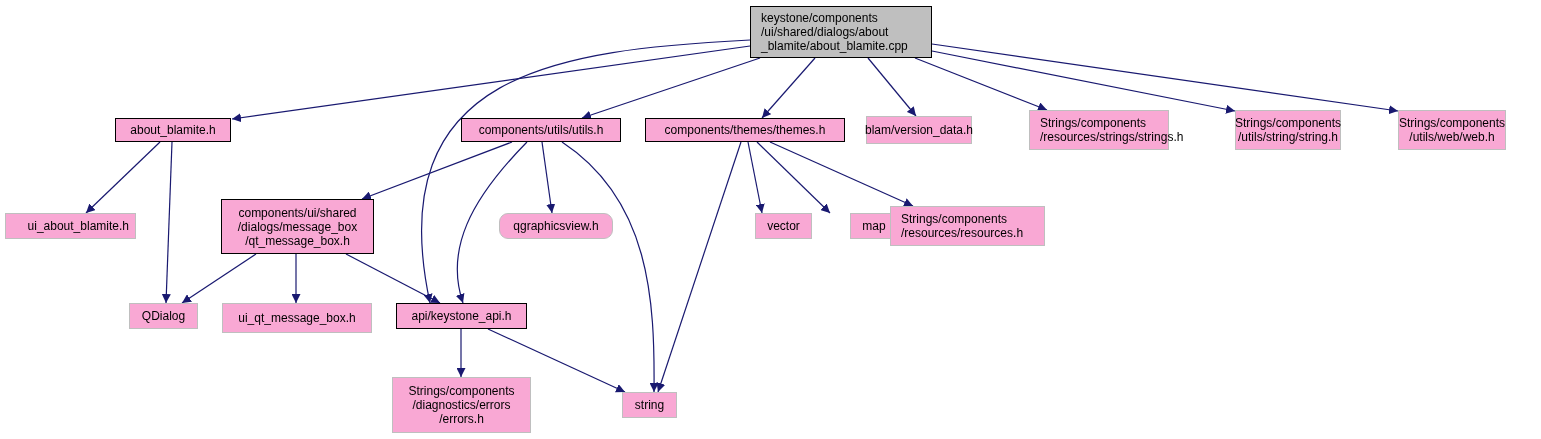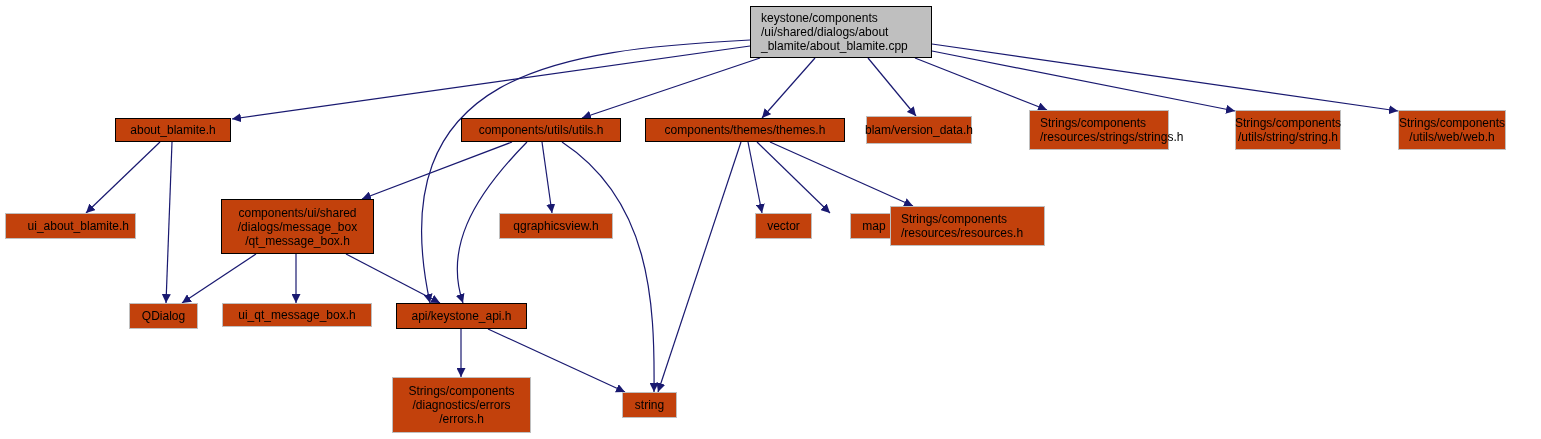--- a/index.html
+++ b/index.html
@@ -1,19 +1,19 @@
 <!DOCTYPE html>
 <html><head>
 <meta charset="utf-8">
 <style>
   html, body { margin: 0; padding: 0; background: #ffffff; }
   body { width: 1541px; height: 439px; position: relative; overflow: hidden;
          font-family: "Liberation Sans", sans-serif; }
   #graph { position: absolute; left: 0; top: 0; width: 1541px; height: 439px; }
-  .node { position: absolute; box-sizing: border-box; background: #c2410c;
+  .node { position: absolute; box-sizing: border-box; background: #f9a8d4;
           border: 1px solid #bfbfbf; font-size: 12px; line-height: 14px;
           color: #000000; display: flex; flex-direction: column;
           justify-content: center; align-items: center; text-align: center;
           padding: 0 6px; white-space: nowrap; }
   .node.internal { border: 1px solid #000000; cursor: pointer; }
   .node.root { background: #bfbfbf; border: 1px solid #000000; align-items: flex-start; text-align: left; padding-left: 10px; }
   .node.left { align-items: flex-start; text-align: left; padding-left: 10px; }
   .node span { display: block; }
 </style>
 </head>
@@ -83,37 +83,37 @@
       <span>/utils/web/web.h</span>
     </div>
     <div class="node " style="left: 5px; top: 213px; width: 131px; height: 26px; align-items: flex-end;">
       <span>ui_about_blamite.h</span>
     </div>
     <div class="node internal " style="left: 221px; top: 199px; width: 153px; height: 55px;">
       <span>components/ui/shared</span>
       <span>/dialogs/message_box</span>
       <span>/qt_message_box.h</span>
     </div>
-    <div class="node " style="left: 499px; top: 213px; width: 114px; height: 26px;">
+    <div class="node " style="left: 499px; top: 213px; width: 114px; height: 26px; border-radius: 9px;">
       <span>qgraphicsview.h</span>
     </div>
     <div class="node " style="left: 738px; top: 213px; width: 57px; height: 26px; margin-left: 17px;">
       <span>vector</span>
     </div>
     <div class="node " style="left: 818px; top: 213px; width: 48px; height: 26px; margin-left: 32px;">
       <span>map</span>
     </div>
     <div class="node left" style="left: 890px; top: 206px; width: 155px; height: 40px;">
       <span>Strings/components</span>
       <span>/resources/resources.h</span>
     </div>
     <div class="node " style="left: 129px; top: 303px; width: 69px; height: 26px;">
       <span>QDialog</span>
     </div>
-    <div class="node " style="left: 222px; top: 303px; width: 150px; height: 24px; align-items: center;">
+    <div class="node " style="left: 222px; top: 303px; width: 150px; height: 30px; align-items: center;">
       <span>ui_qt_message_box.h</span>
     </div>
     <div class="node internal " style="left: 396px; top: 303px; width: 131px; height: 26px;">
       <span>api/keystone_api.h</span>
     </div>
     <div class="node " style="left: 392px; top: 377px; width: 139px; height: 56px;">
       <span>Strings/components</span>
       <span>/diagnostics/errors</span>
       <span>/errors.h</span>
     </div>

